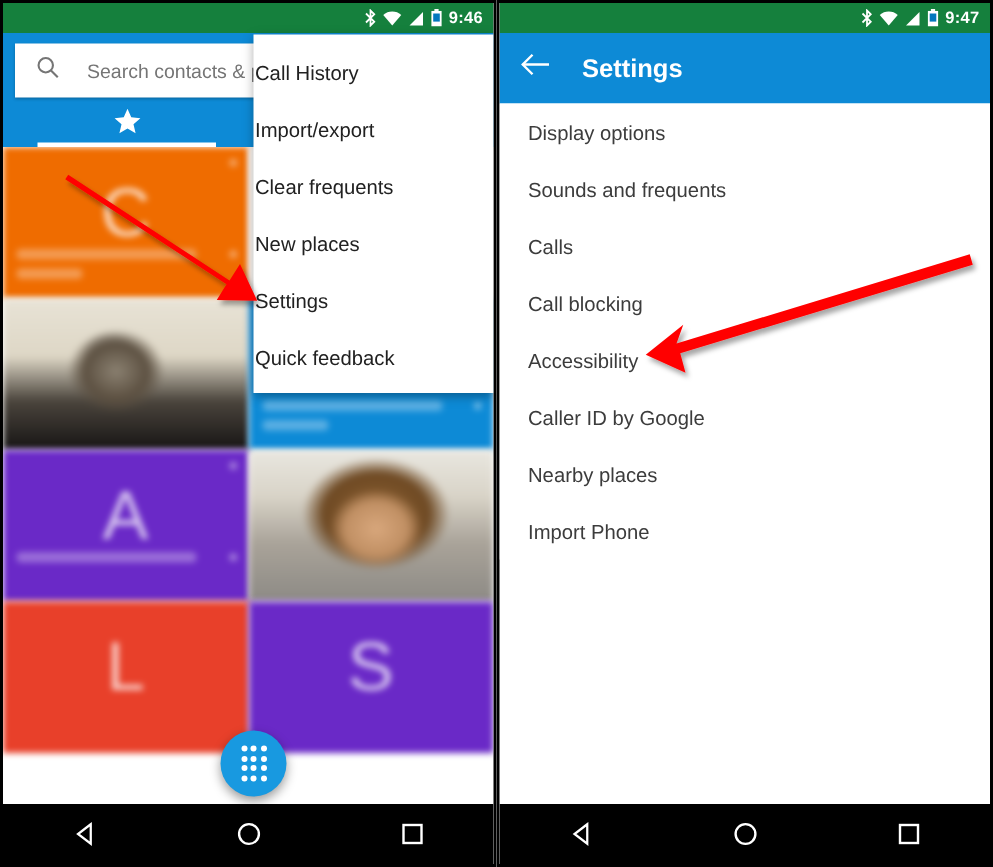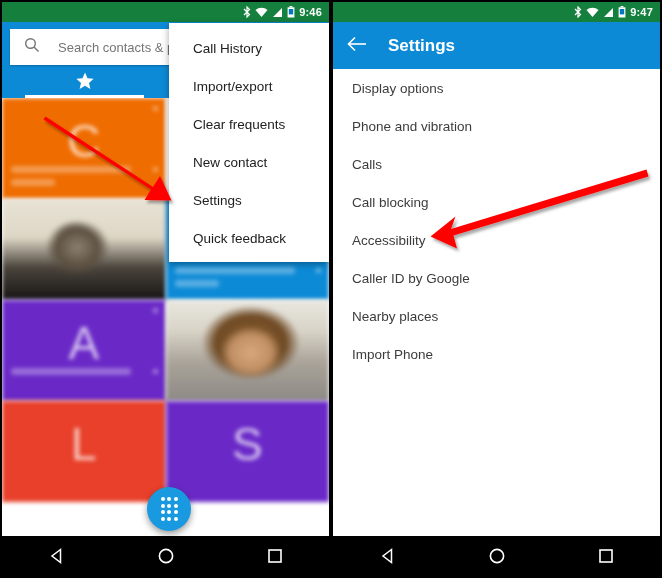--- a/index.html
+++ b/index.html
@@ -174,21 +174,21 @@
     width: 160px;
     background: #fff;
     box-shadow: 0 2px 7px rgba(0,0,0,.35);
     padding: 6px 0 5px;
     z-index: 30;
   }
   .menu-item {
     height: 38px;
     display: flex;
     align-items: center;
-    padding-left: 24px;
+    padding-left: 1px;
     font-size: 13.5px;
     color: #212121;
     white-space: nowrap;
   }
 
   
   .settings-bar {
     position: relative;
     height: 47px;
     background: #0d8ad6;
@@ -351,21 +351,21 @@
           <i></i>
           <i></i>
           <i></i>
       </span>
     </div>
 
     <div class="menu">
       <div class="menu-item">Call History</div>
       <div class="menu-item">Import/export</div>
       <div class="menu-item">Clear frequents</div>
-      <div class="menu-item">New contact</div>
+      <div class="menu-item">New places</div>
       <div class="menu-item">Settings</div>
       <div class="menu-item">Quick feedback</div>
     </div>
 
     <div class="navbar">
       <span class="nav-back">
         <svg width="18" height="18" viewBox="0 0 18 18">
             <path d="M12.5 2.5 L4 9 L12.5 15.5 Z" stroke="#fff" stroke-width="1.5" fill="none"></path>
           </svg>
       </span>
@@ -415,21 +415,21 @@
         <svg width="21" height="18" viewBox="0 0 21 18">
             <line x1="1.5" y1="9" x2="19" y2="9" stroke="#fff" stroke-width="1.6"></line>
             <path d="M8 2.5 L1.5 9 L8 15.5" stroke="#fff" stroke-width="1.6" fill="none"></path>
           </svg>
       </span>
       <span class="settings-title">Settings</span>
     </div>
 
     <div class="settings-list">
       <div class="settings-item">Display options</div>
-      <div class="settings-item">Phone and vibration</div>
+      <div class="settings-item">Sounds and frequents</div>
       <div class="settings-item">Calls</div>
       <div class="settings-item">Call blocking</div>
       <div class="settings-item">Accessibility</div>
       <div class="settings-item">Caller ID by Google</div>
       <div class="settings-item">Nearby places</div>
       <div class="settings-item">Import Phone</div>
     </div>
 
     <div class="navbar">
       <span class="nav-back">

